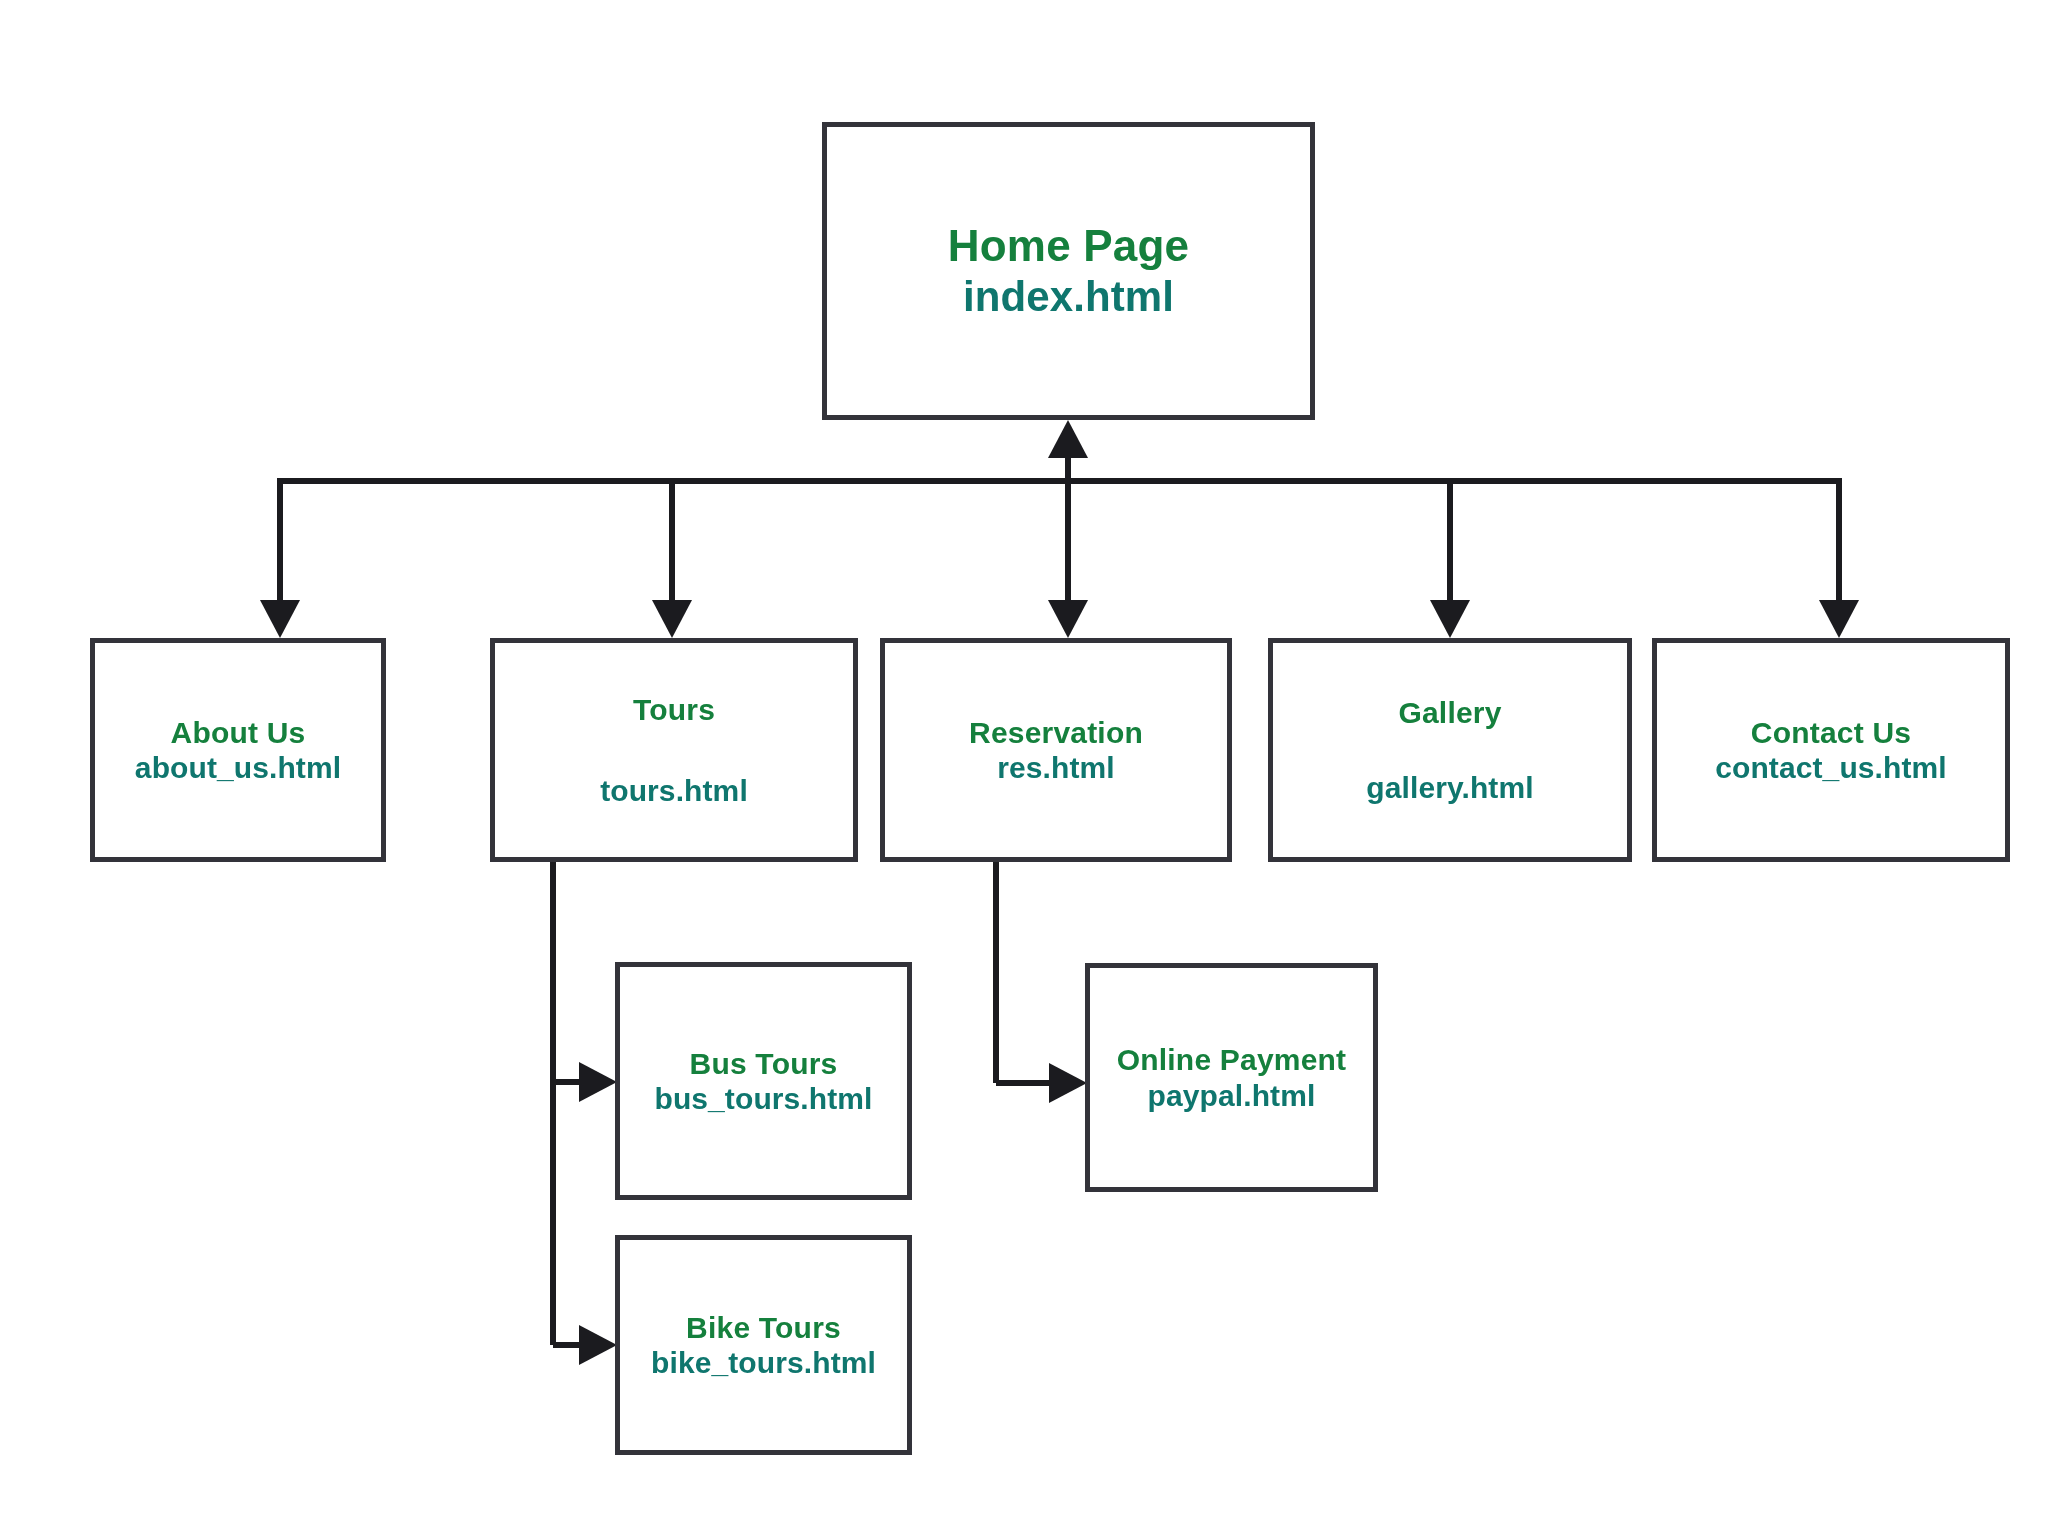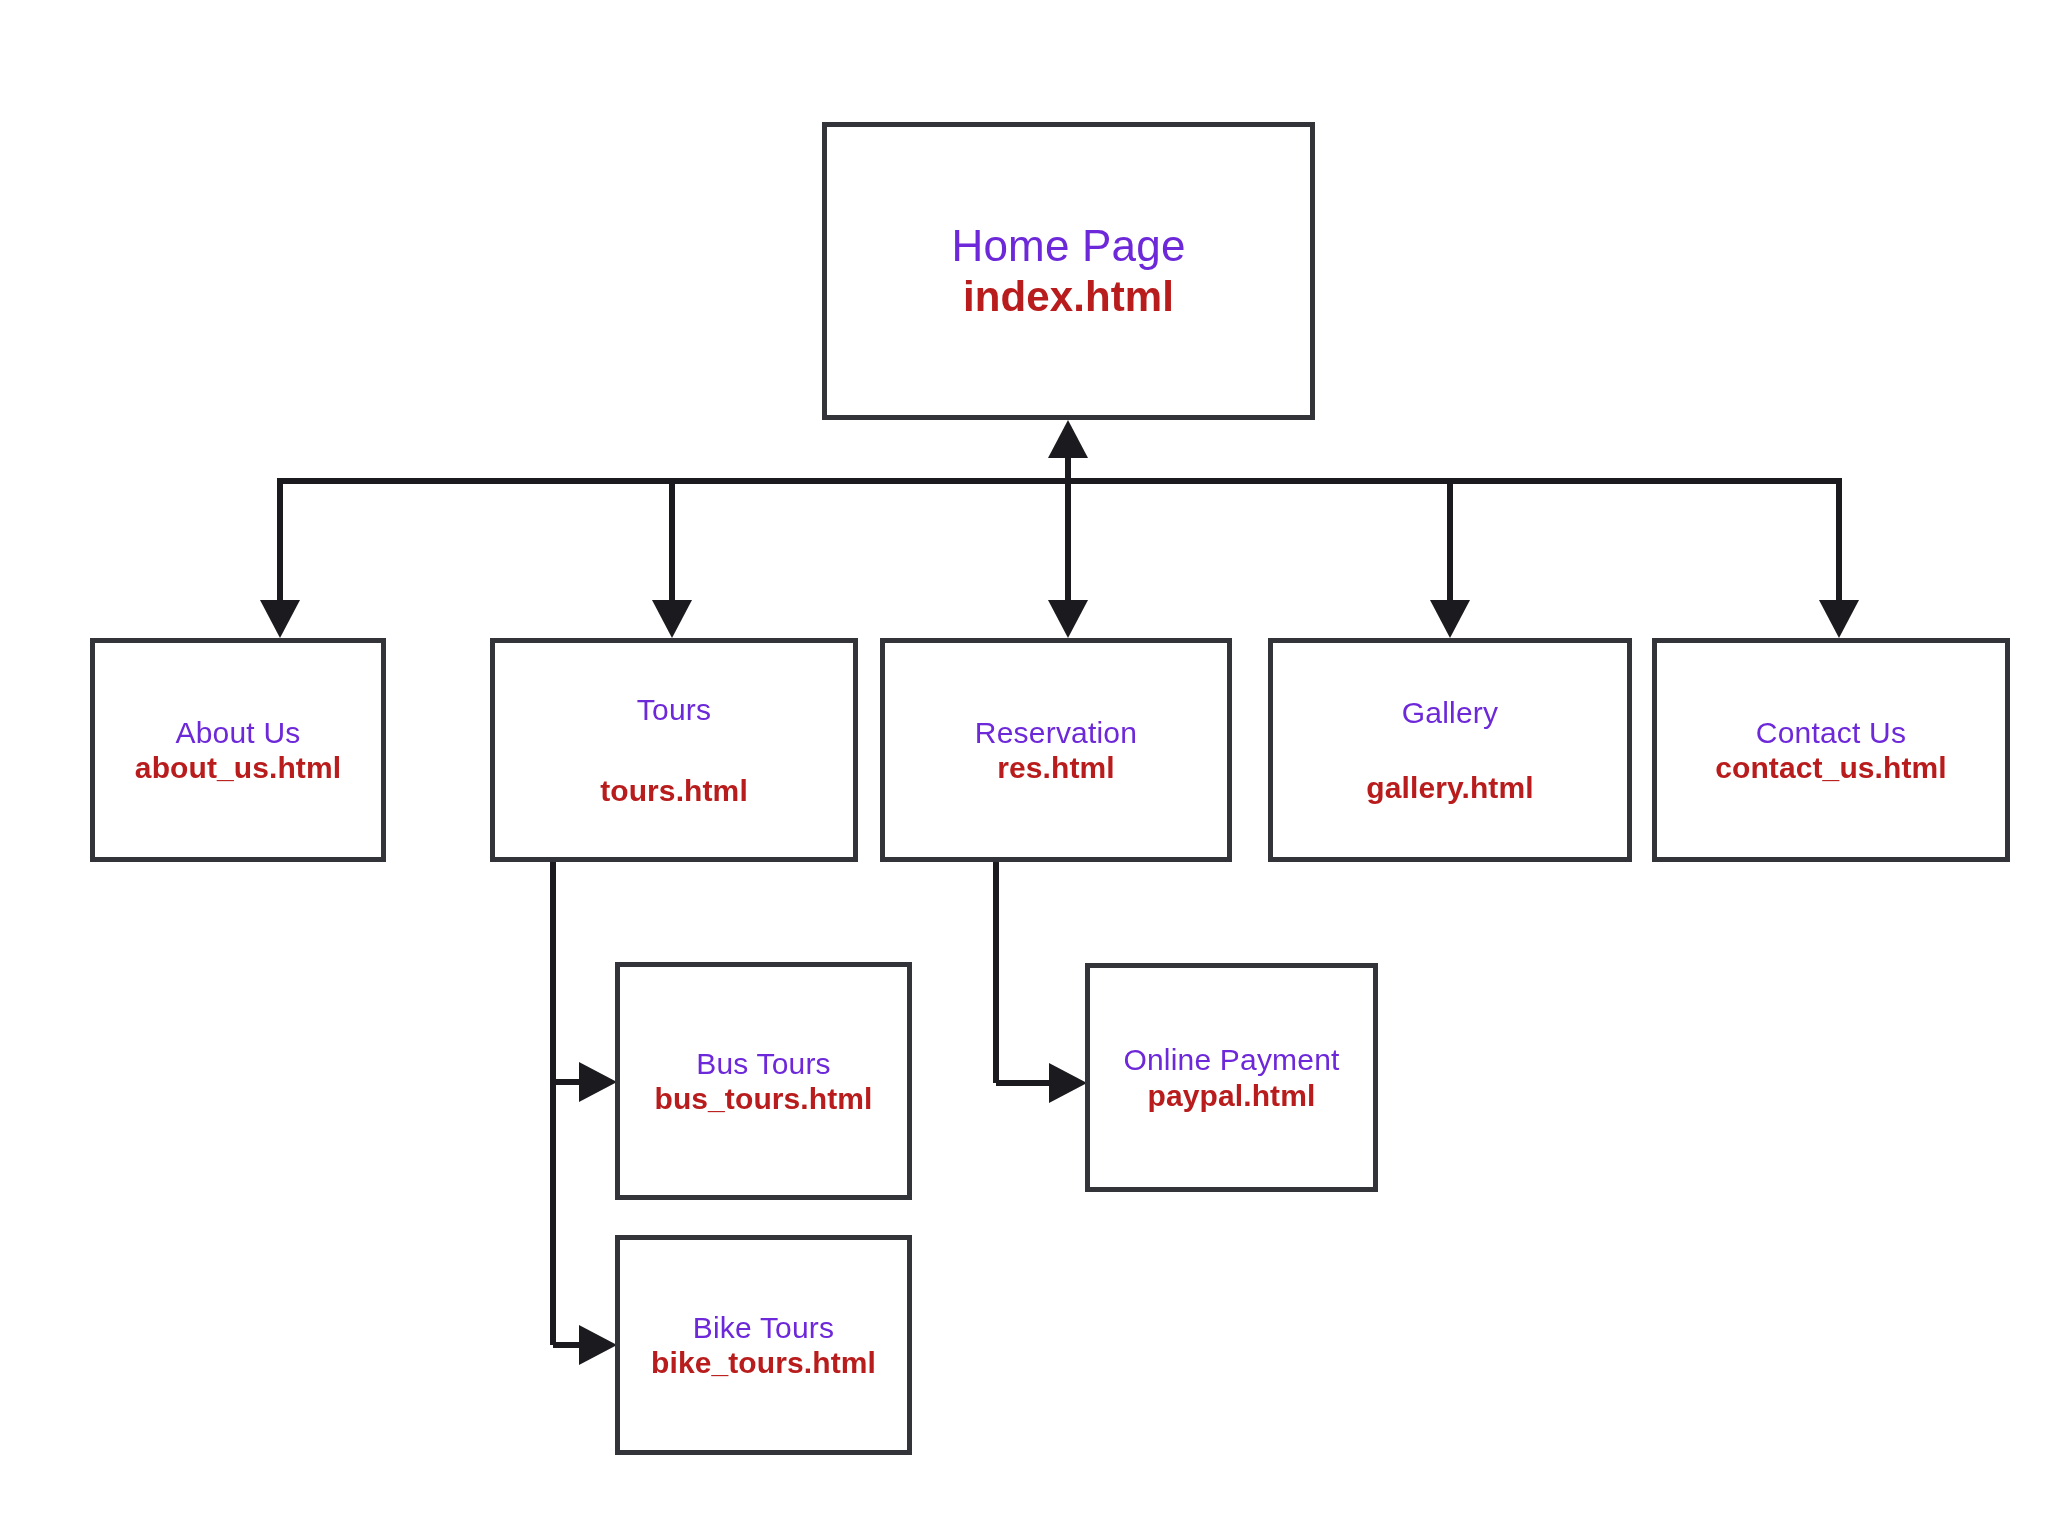--- a/index.html
+++ b/index.html
@@ -34,28 +34,28 @@
     background: #ffffff;
     border: 5px solid #33333a;
     display: flex;
     flex-direction: column;
     align-items: center;
     justify-content: center;
     text-align: center;
     z-index: 3;
   }
   .node-title {
-    color: #6d28d9;
-    font-weight: normal;
+    color: #15803d;
+    font-weight: bold;
     letter-spacing: 0.2px;
     line-height: 1.18;
     white-space: nowrap;
   }
   .node-file {
-    color: #b91c1c;
+    color: #0f766e;
     font-weight: bold;
     letter-spacing: 0.1px;
     line-height: 1.18;
     white-space: nowrap;
   }
   
   .node.root .node-title { font-size: 44px; }
   .node.root .node-file  { font-size: 42px; }
   
   .node.lvl2 .node-title { font-size: 30px; }

